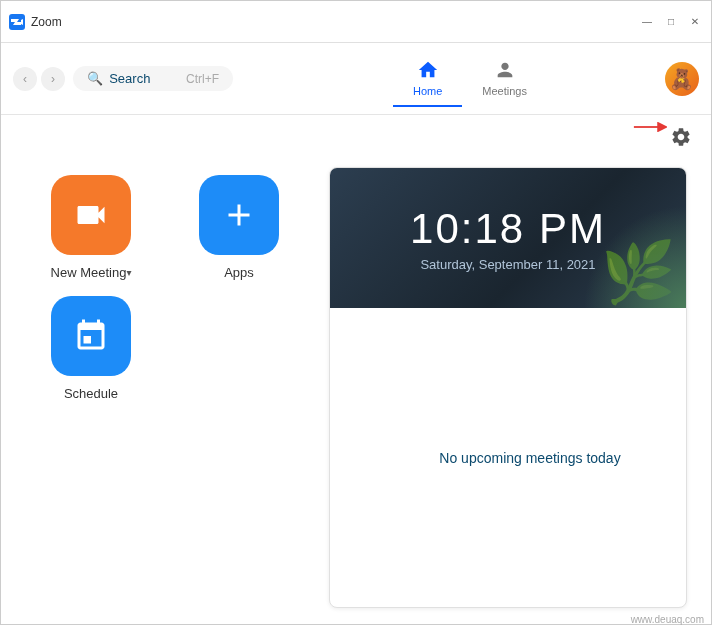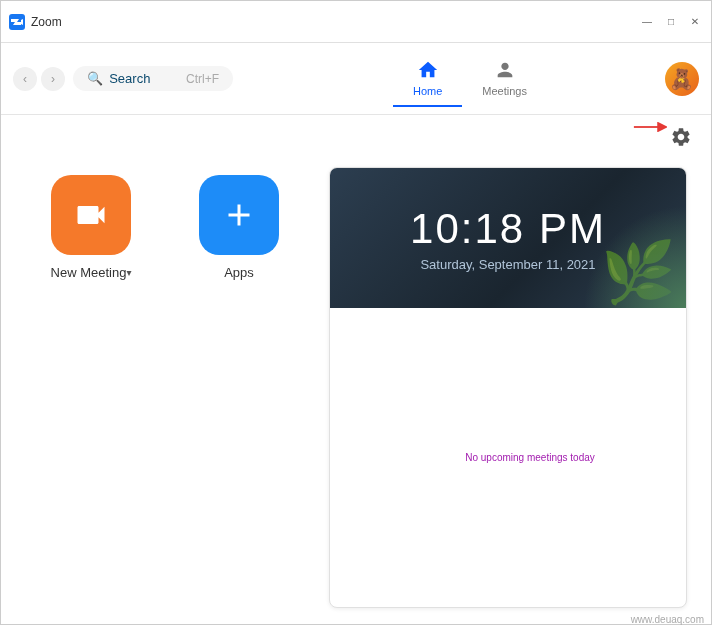--- a/index.html
+++ b/index.html
@@ -306,22 +306,22 @@
 
     .meetings-section {
       flex: 1;
       display: flex;
       align-items: center;
       justify-content: center;
       padding: 20px;
     }
 
     .no-meetings-text {
-      font-size: 10px;
-      color: #a21caf;
+      font-size: 14px;
+      color: #0c4a6e;
       margin-left: 44px;
     }
 
     
     .watermark {
       position: absolute;
       bottom: 0;
       right: 8px;
       font-size: 10px;
       color: #aaa;
@@ -425,20 +425,30 @@
           <button class="action-btn blue">
             <svg viewBox="0 0 24 24" width="36" height="36" fill="white">
               <path d="M19 13h-6v6h-2v-6H5v-2h6V5h2v6h6v2z"></path>
             </svg>
           </button>
           <span class="action-label">
             <span>Apps</span>
           </span>
         </div>
 
+        <div class="action-item">
+          <button class="action-btn blue-dark">
+            <svg viewBox="0 0 24 24" width="36" height="36" fill="white">
+              <path d="M19 3h-1V1h-2v2H8V1H6v2H5c-1.11 0-1.99.9-1.99 2L3 19c0 1.1.89 2 2 2h14c1.1 0 2-.9 2-2V5c0-1.1-.9-2-2-2zm0 16H5V8h14v11zm-7-7H7v5h5v-5z"></path>
+            </svg>
+          </button>
+          <span class="action-label">
+            <span>Schedule</span>
+          </span>
+        </div>
 
 
       </div>
     </div>
 
     <div class="right-panel">
       <div class="clock-section">
         <div class="clock-time">10:18 PM</div>
         <div class="clock-date">Saturday, September 11, 2021</div>
         <div class="plant-decoration">🌿</div>

